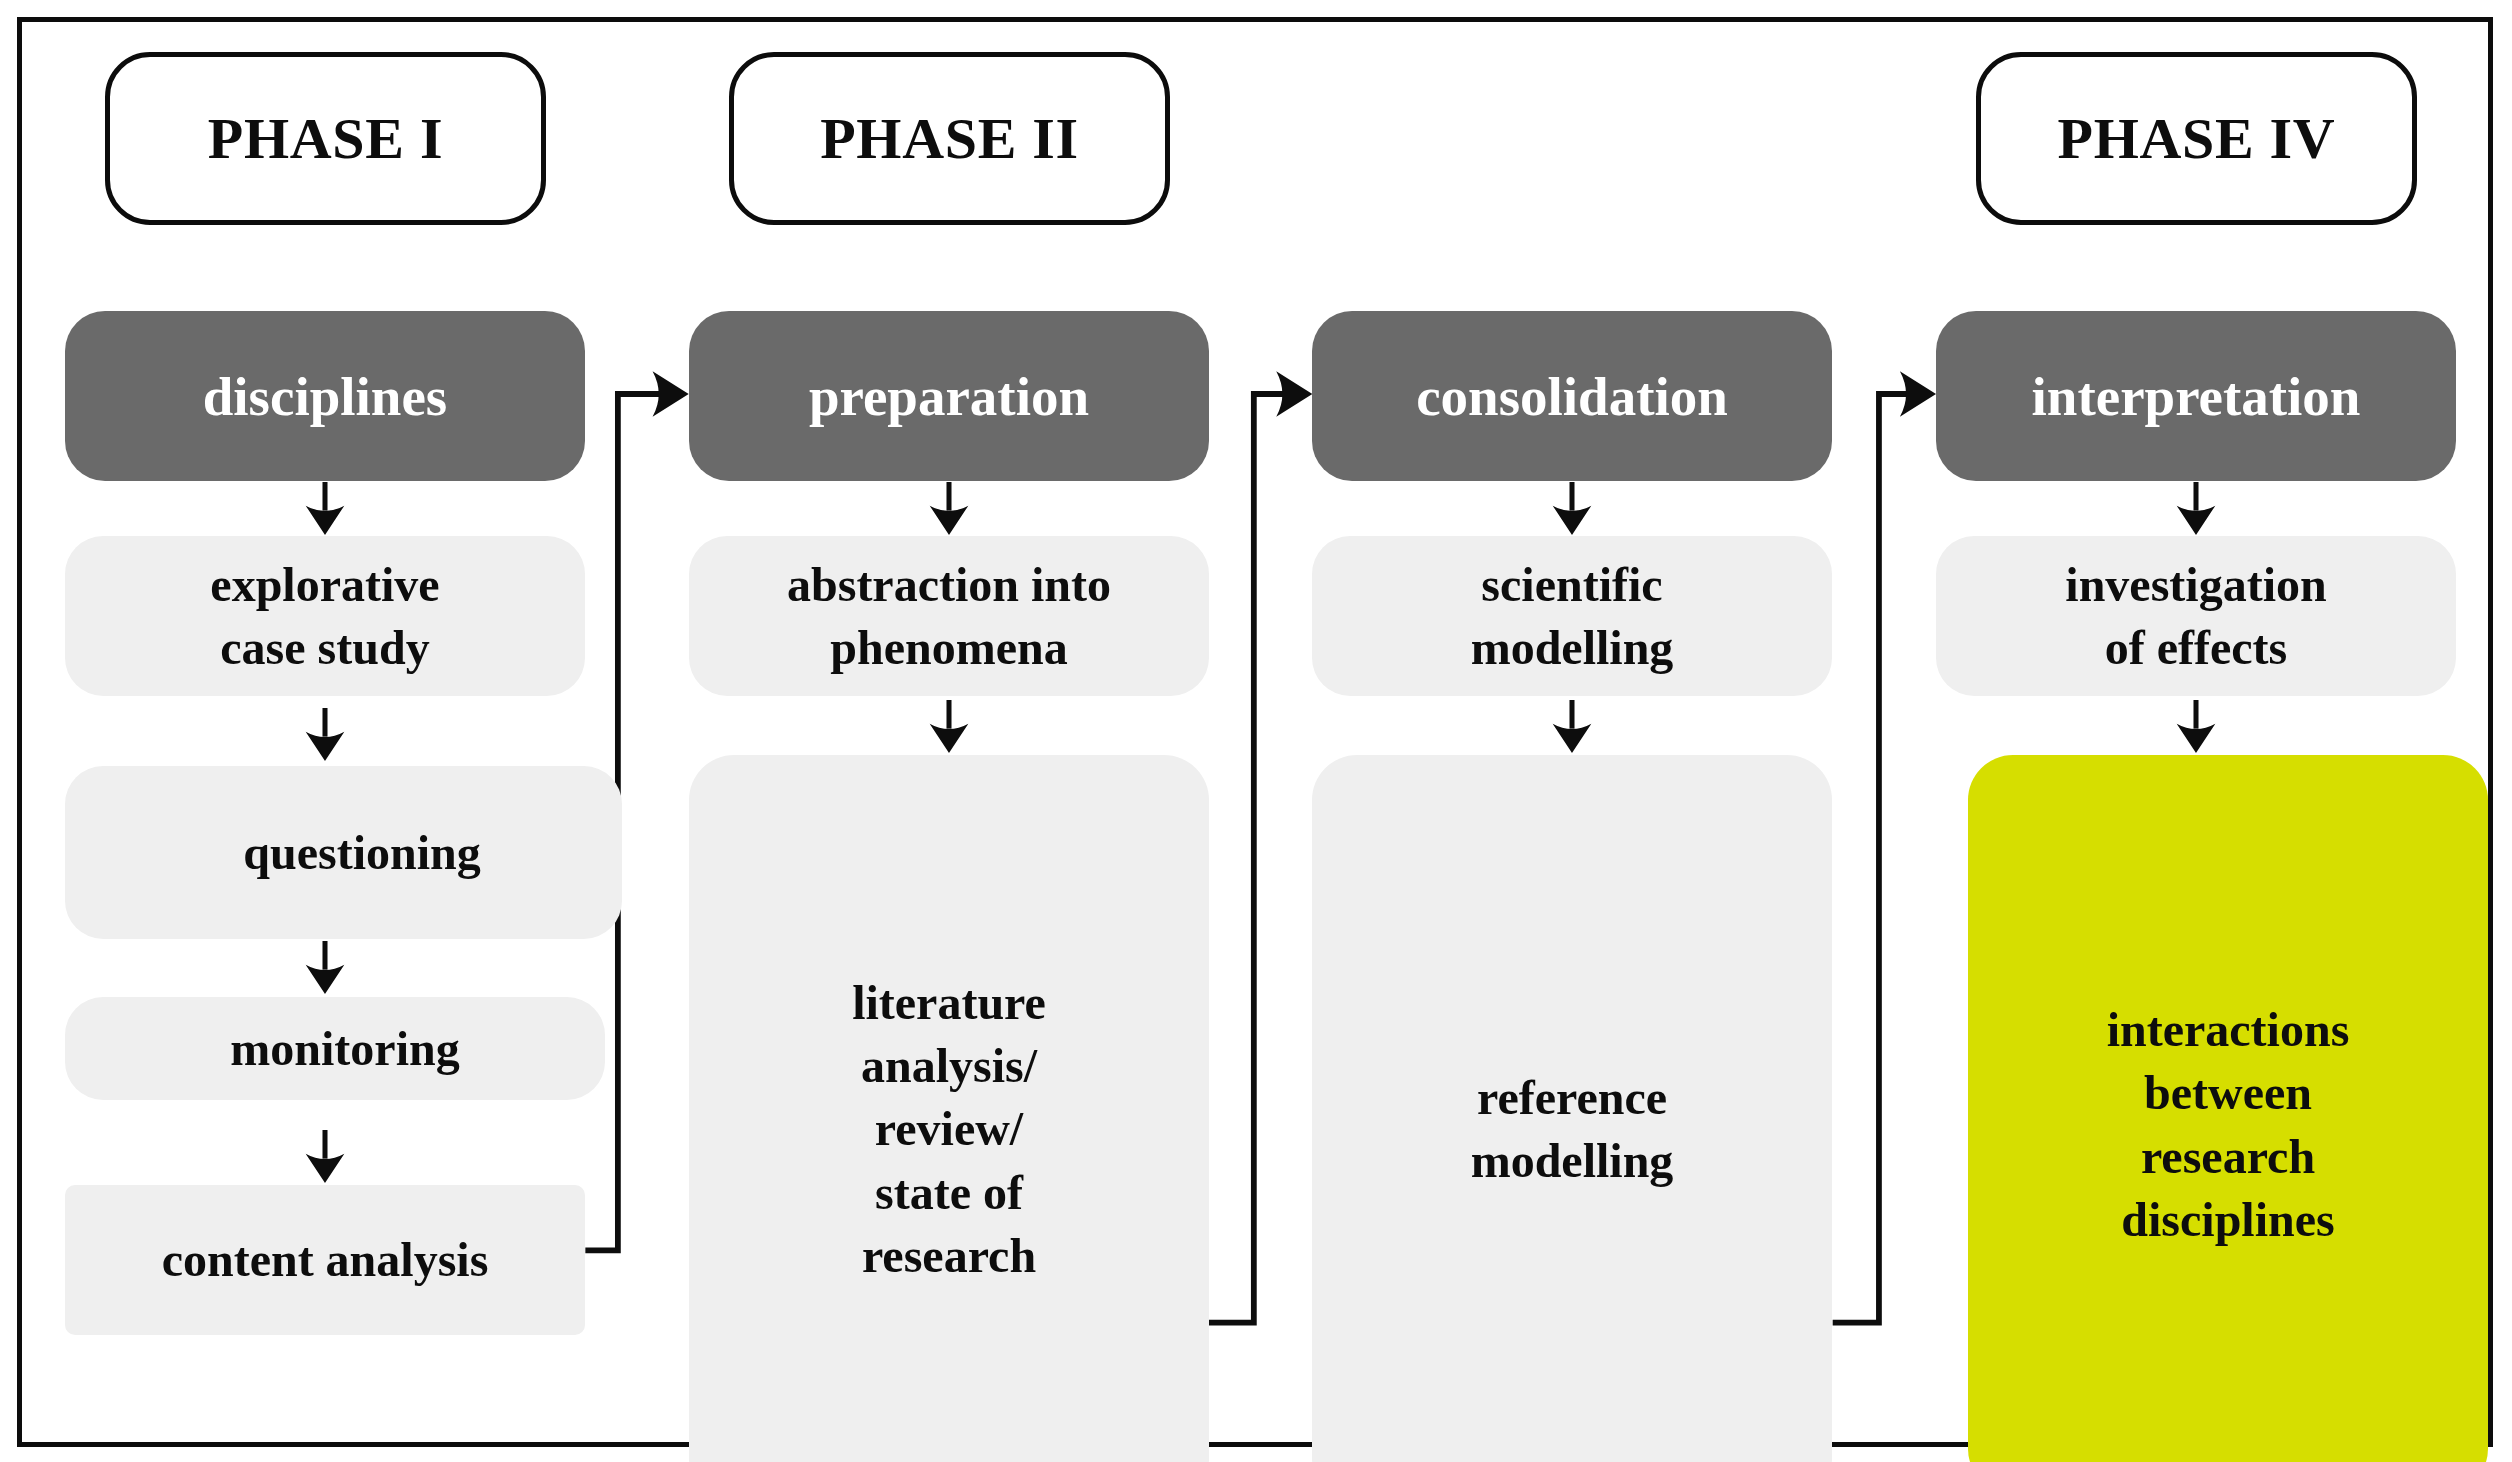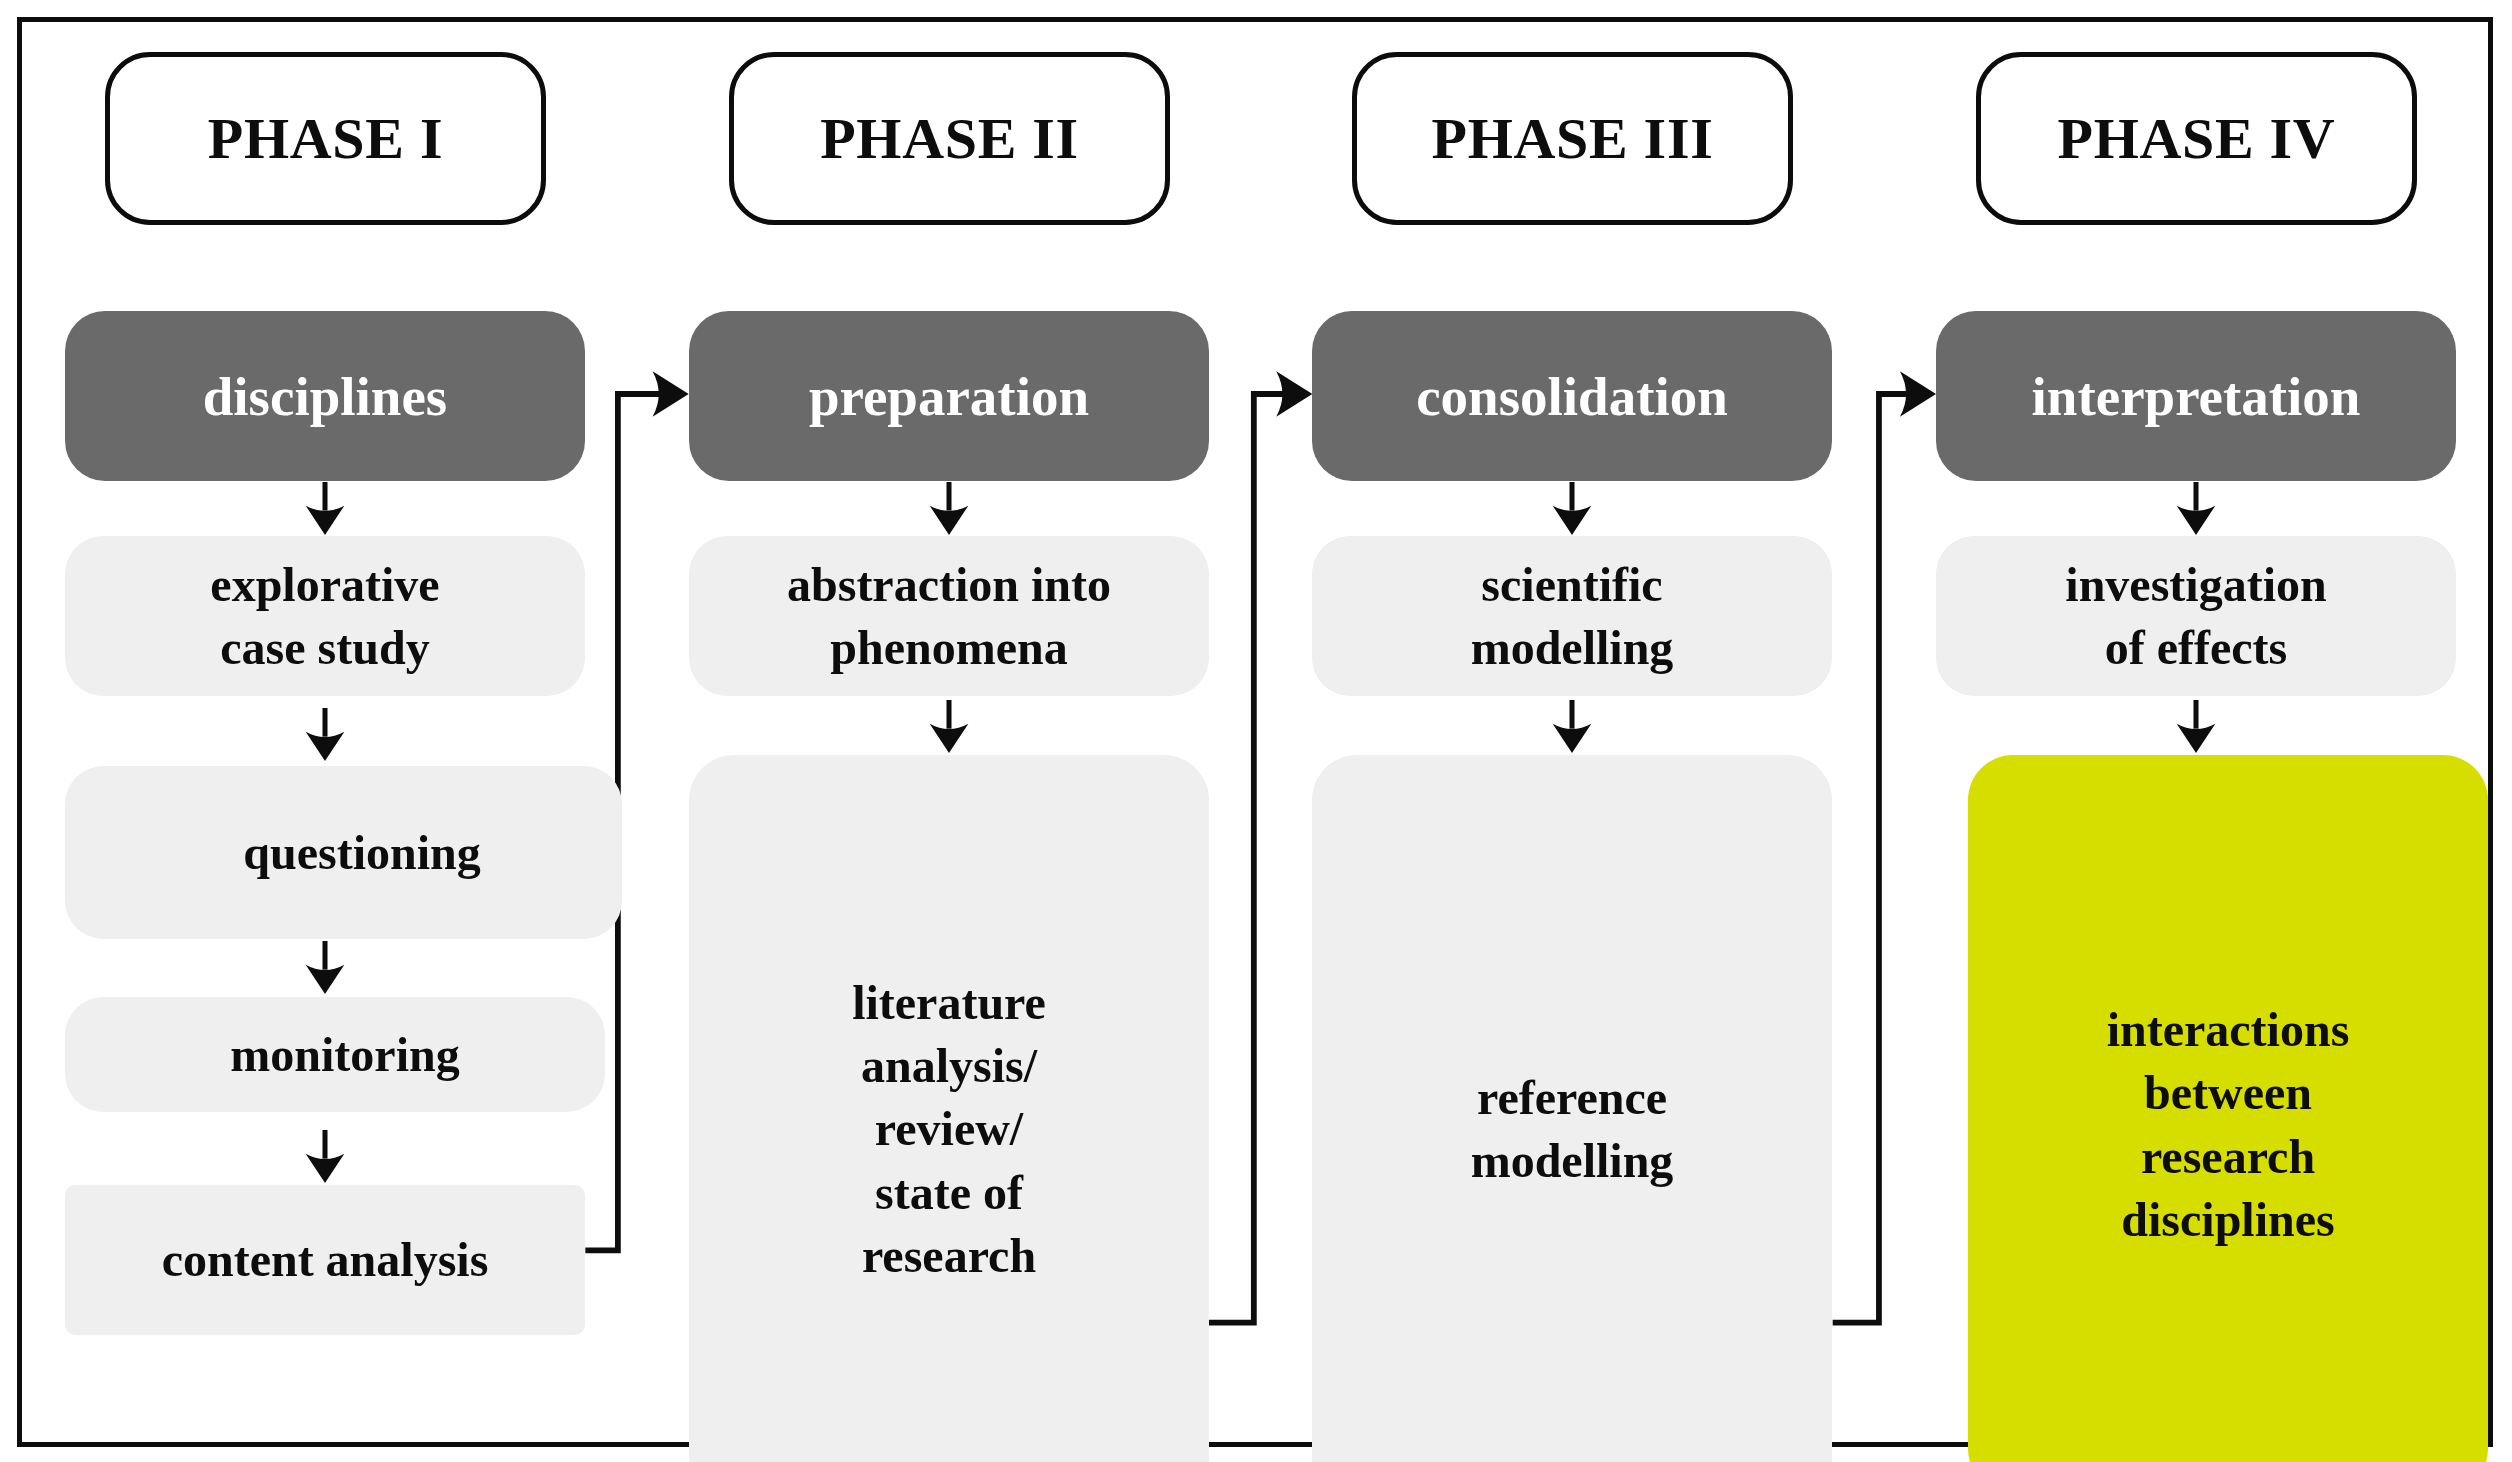--- a/index.html
+++ b/index.html
@@ -11,21 +11,21 @@
   .col1{left:65px;}  .col2{left:689px;}  .col3{left:1312px;}  .col4{left:1936px;}
   .box{position:absolute;display:flex;align-items:center;justify-content:center;
        text-align:center;font-weight:bold;white-space:pre-line;color:#0d0d0d;}
   .phase{top:52px;left:40px;width:431px;height:163px;background:#ffffff;
          border:5px solid #0c0c0c;border-radius:45px;font-size:58px;letter-spacing:0.7px;}
   .proc{top:311px;left:0;width:520px;height:170px;background:#6a6a6a;color:#ffffff;
         border-radius:40px;font-size:55px;}
   .step{left:0;width:520px;background:#efefef;border-radius:38px;font-size:48px;line-height:1.32;}
   .r1{top:536px;height:160px;}
   .c1r2{top:766px;height:173px;padding-left:37px;}
-  .c1r3{top:997px;height:115px;padding-left:20px;}
+  .c1r3{top:997px;height:103px;padding-left:20px;}
   .c1r4{top:1185px;height:150px;border-radius:10px;}
   .big{top:755px;height:748px;border-radius:45px;}
   .big4{top:755px;height:739px;border-radius:45px;background:#d6de00;margin-left:32px;}
   .varrow{position:absolute;left:50%;transform:translateX(-50%);}
   .varrow rect,.varrow path{fill:#0d0d0d;}
   .conns{position:absolute;top:0;left:0;width:2512px;height:1463px;pointer-events:none;}
   .conns path.line{fill:none;stroke:#0d0d0d;stroke-width:8;}
   .conns path.head{fill:#0d0d0d;stroke:none;}
 </style>
 </head>
@@ -88,21 +88,20 @@
       <path d="M31 74 L4 33 Q31 48 58 33 Z"></path>
     </svg>
   <div class="box step big">literature
 analysis/
 review/
 state of
 research</div>
 </div>
 
 <div class="col col3">
-  <div class="box phase">PHASE III</div>
   <div class="box proc">consolidation</div>
   <svg class="varrow" style="top:482px" width="45" height="53" viewBox="0 0 62 74">
       <rect x="27.5" y="0" width="7" height="40"></rect>
       <path d="M31 74 L4 33 Q31 48 58 33 Z"></path>
     </svg>
   <div class="box step r1">scientific
 modelling</div>
   <svg class="varrow" style="top:700px" width="45" height="53" viewBox="0 0 62 74">
       <rect x="27.5" y="0" width="7" height="40"></rect>
       <path d="M31 74 L4 33 Q31 48 58 33 Z"></path>

